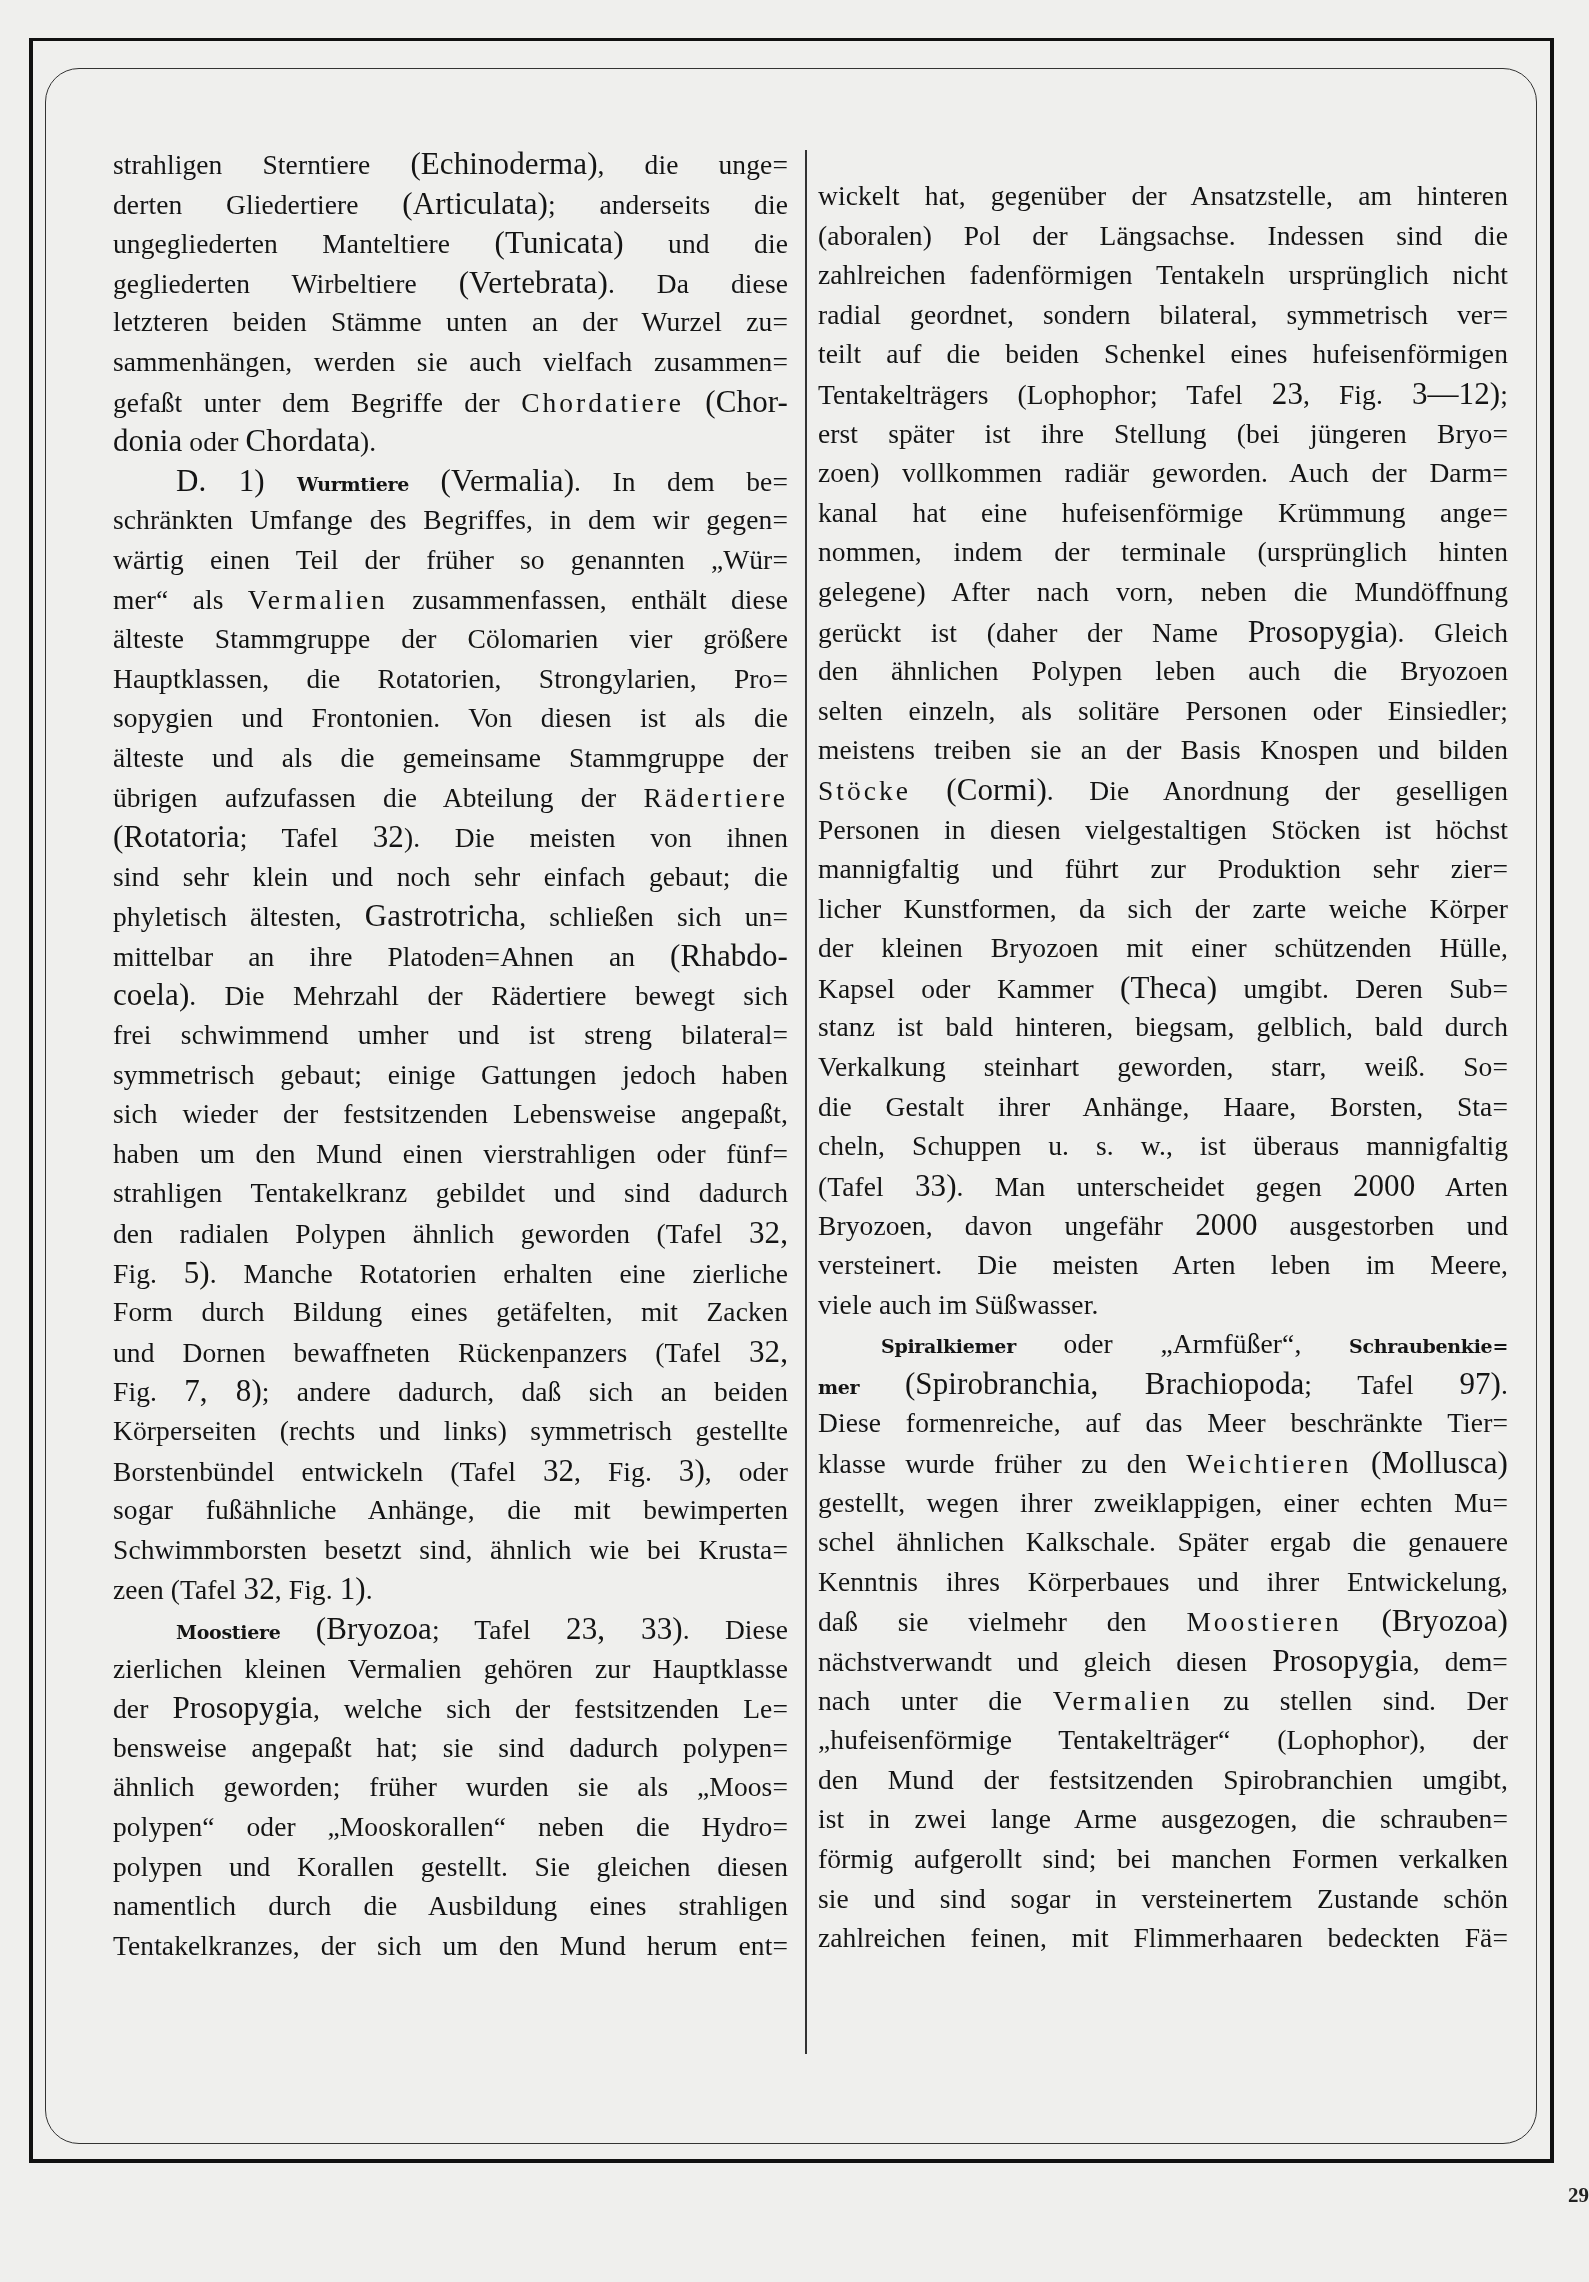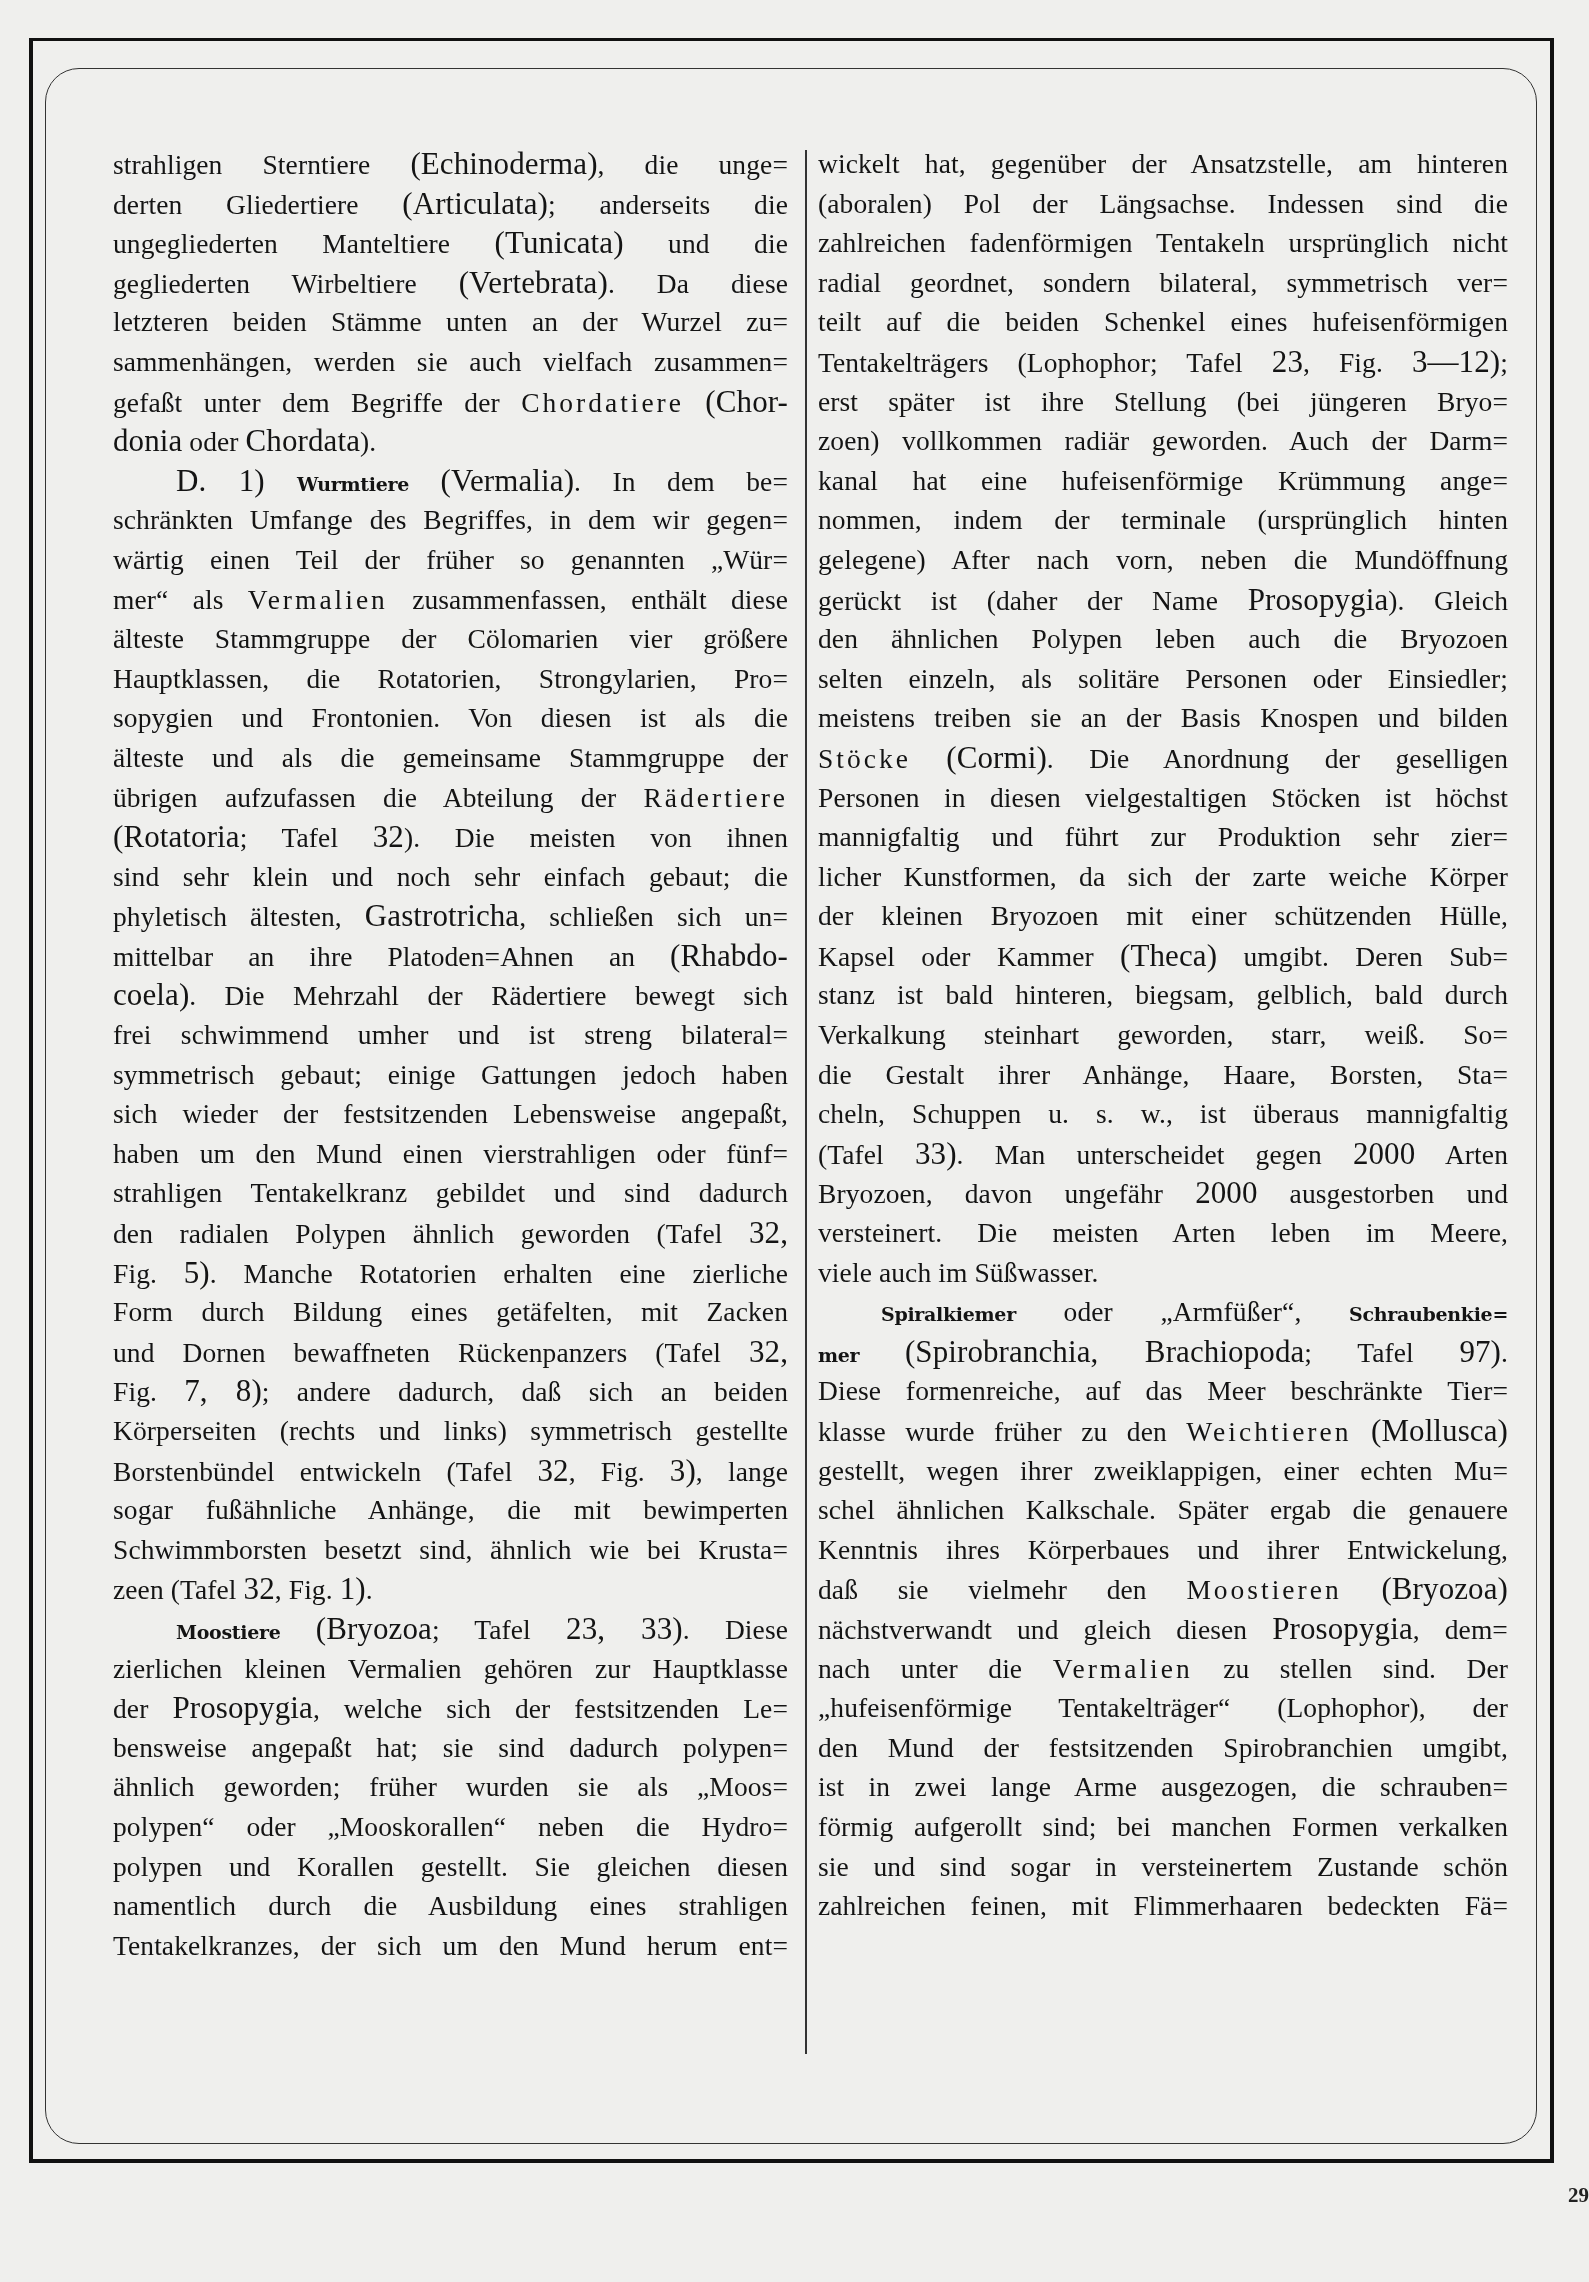--- a/index.html
+++ b/index.html
@@ -19,21 +19,21 @@
     border:1.5px solid #333; border-radius:34px; box-sizing:border-box;
   }
   .column-divider {
     position:absolute; left:805px; top:150px; width:1.5px; height:1904px;
     background:#333;
   }
   .column {
     position:absolute; top:144px;
   }
   .col-left { left:113px; width:675px; }
-  .col-right { left:818px; width:690px; }
+  .col-right { left:818px; width:690px;margin-top:32px; }
   .line {
     height:39.6px; line-height:39.6px; font-size:27.5px;
     white-space:nowrap; text-align:justify; text-align-last:justify;
     letter-spacing:0.1px;
   }
   .line.last { text-align-last:left; }
   .line.indent { padding-left:63px; }
   .run-latin { font-family:"Liberation Serif", "DejaVu Serif", serif; font-size:31px; }
   .run-bold { font-weight:bold; font-family:"DejaVu Serif", serif; font-size:19px; letter-spacing:-0.3px; }
   .run-sperr { letter-spacing:3px; }
@@ -76,21 +76,21 @@
     <div class="line"><span>symmetrisch gebaut; einige Gattungen jedoch haben</span></div>
     <div class="line"><span>sich wieder der festsitzenden Lebensweise angepaßt,</span></div>
     <div class="line"><span>haben um den Mund einen vierstrahligen oder fünf=</span></div>
     <div class="line"><span>strahligen Tentakelkranz gebildet und sind dadurch</span></div>
     <div class="line"><span>den radialen Polypen ähnlich geworden (Tafel </span><span class="run-latin">32,</span></div>
     <div class="line"><span>Fig. </span><span class="run-latin">5)</span><span>.  Manche Rotatorien erhalten eine zierliche</span></div>
     <div class="line"><span>Form durch Bildung eines getäfelten, mit Zacken</span></div>
     <div class="line"><span>und Dornen bewaffneten Rückenpanzers (Tafel </span><span class="run-latin">32,</span></div>
     <div class="line"><span>Fig. </span><span class="run-latin">7, 8)</span><span>; andere dadurch, daß sich an beiden</span></div>
     <div class="line"><span>Körperseiten (rechts und links) symmetrisch gestellte</span></div>
-    <div class="line"><span>Borstenbündel entwickeln (Tafel </span><span class="run-latin">32</span><span>, Fig. </span><span class="run-latin">3)</span><span>, lange</span></div>
+    <div class="line"><span>Borstenbündel entwickeln (Tafel </span><span class="run-latin">32</span><span>, Fig. </span><span class="run-latin">3)</span><span>, oder</span></div>
     <div class="line"><span>sogar fußähnliche Anhänge, die mit bewimperten</span></div>
     <div class="line"><span>Schwimmborsten besetzt sind, ähnlich wie bei Krusta=</span></div>
     <div class="line last"><span>zeen (Tafel </span><span class="run-latin">32</span><span>, Fig. </span><span class="run-latin">1)</span><span>.</span></div>
     <div class="line indent"><span class="run-bold">Moostiere</span><span> </span><span class="run-latin">(Bryozoa</span><span>; Tafel </span><span class="run-latin">23, 33)</span><span>.  Diese</span></div>
     <div class="line"><span>zierlichen kleinen Vermalien gehören zur Hauptklasse</span></div>
     <div class="line"><span>der </span><span class="run-latin">Prosopygia</span><span>, welche sich der festsitzenden Le=</span></div>
     <div class="line"><span>bensweise angepaßt hat; sie sind dadurch polypen=</span></div>
     <div class="line"><span>ähnlich geworden; früher wurden sie als „Moos=</span></div>
     <div class="line"><span>polypen“ oder „Mooskorallen“ neben die Hydro=</span></div>
     <div class="line"><span>polypen und Korallen gestellt.  Sie gleichen diesen</span></div>

